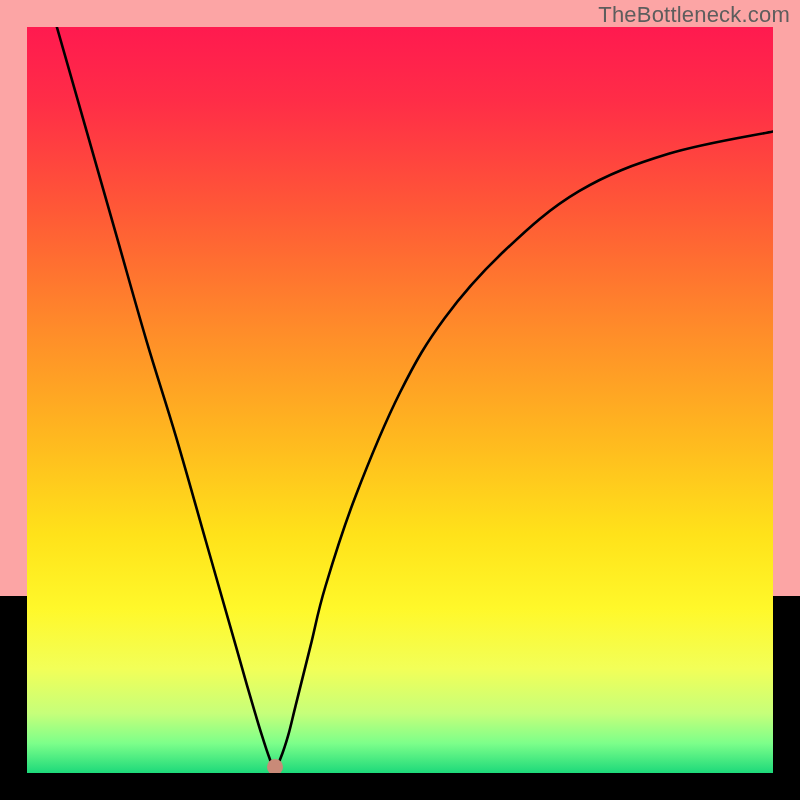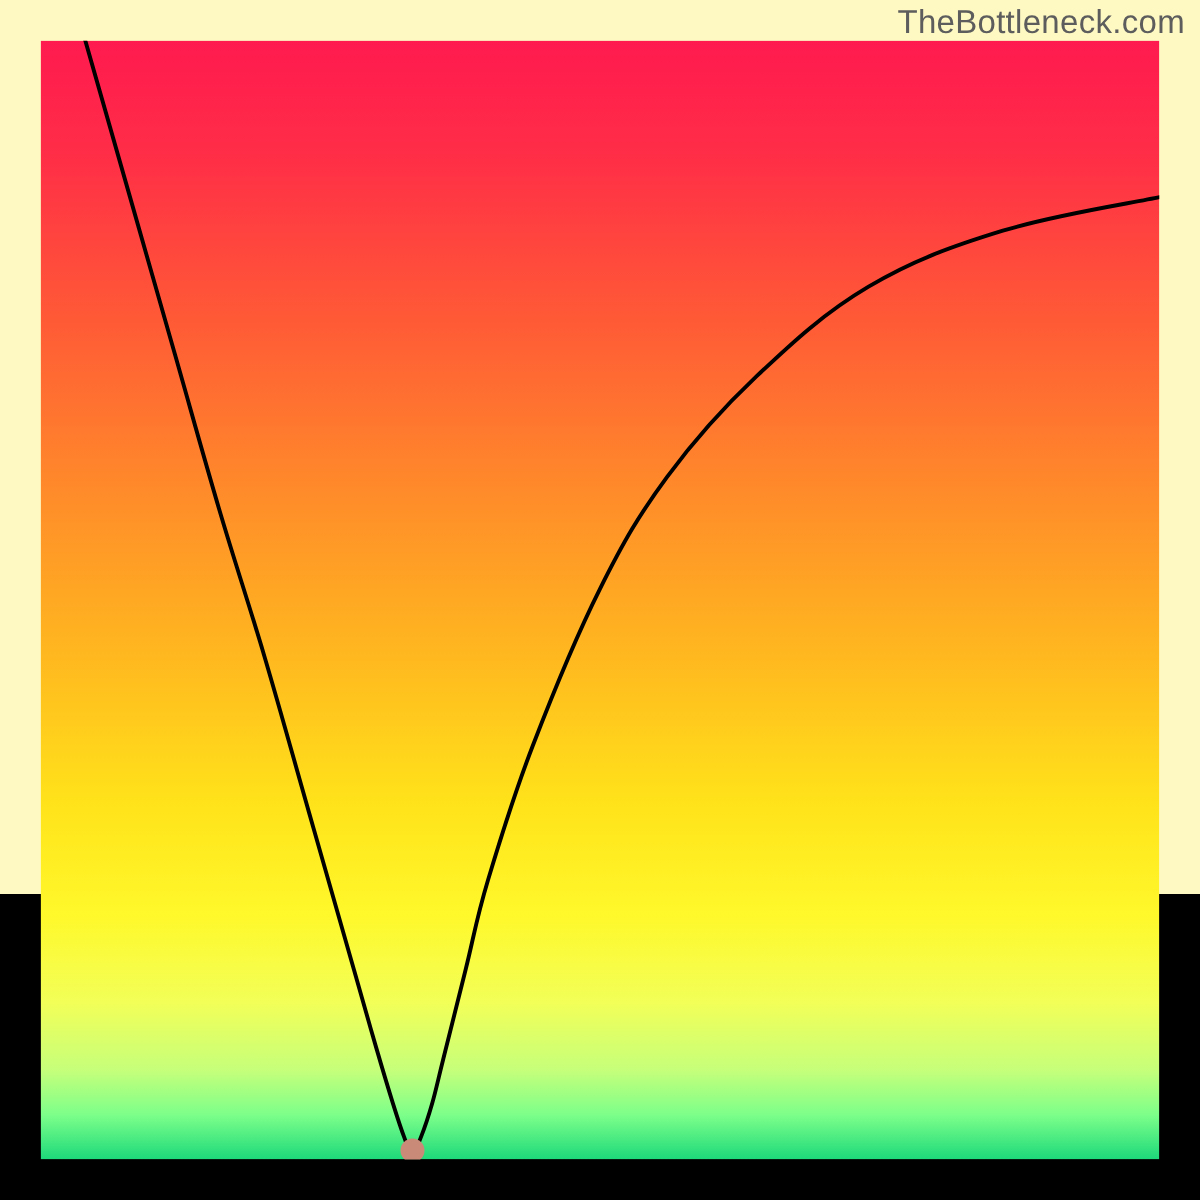--- a/index.html
+++ b/index.html
@@ -8,21 +8,21 @@
     width: 800px;
     height: 800px;
     background: #000;
     overflow: hidden;
     font-family: Arial, Helvetica, sans-serif;
   }
   .stage {
     position: relative;
     width: 800px;
     height: 596px;
-    background: #fef9c3;
+    background: #fca5a5;
   }
   .plot-area {
     position: absolute;
     left: 27px;
     top: 27px;
     width: 746px;
     height: 746px;
     overflow: hidden;
   }
   .gradient {

